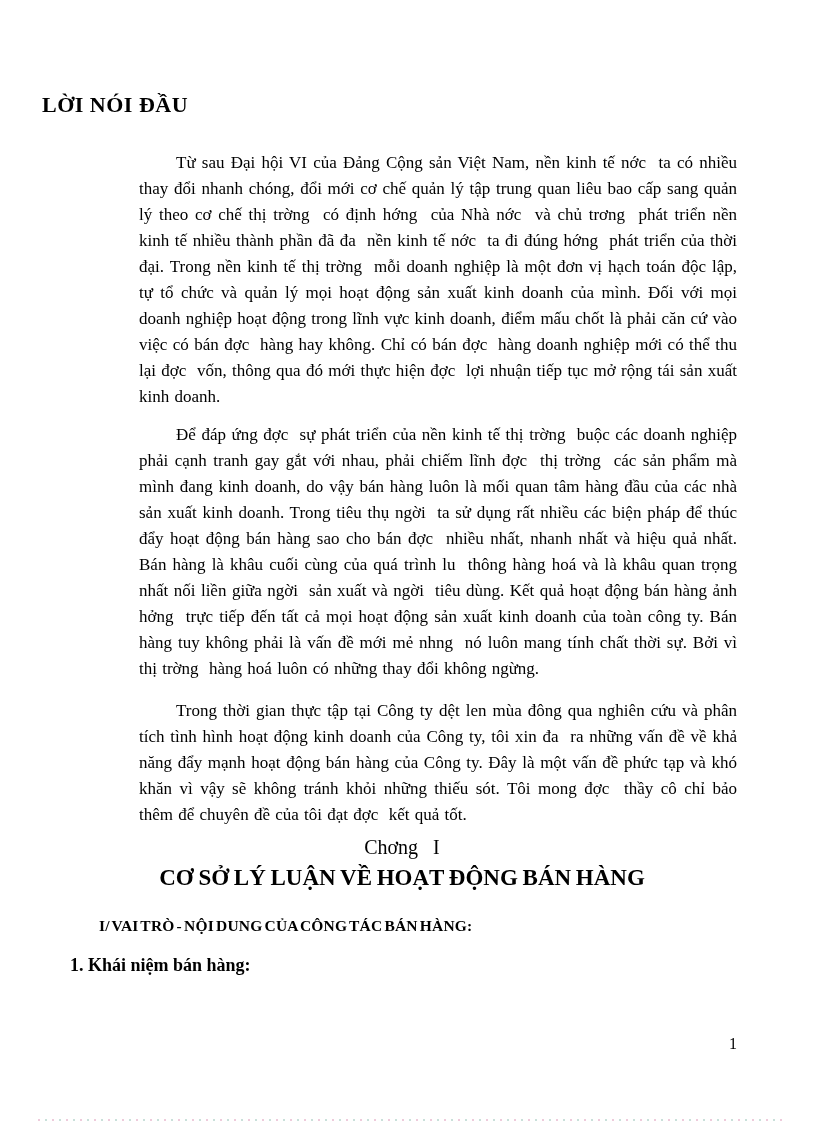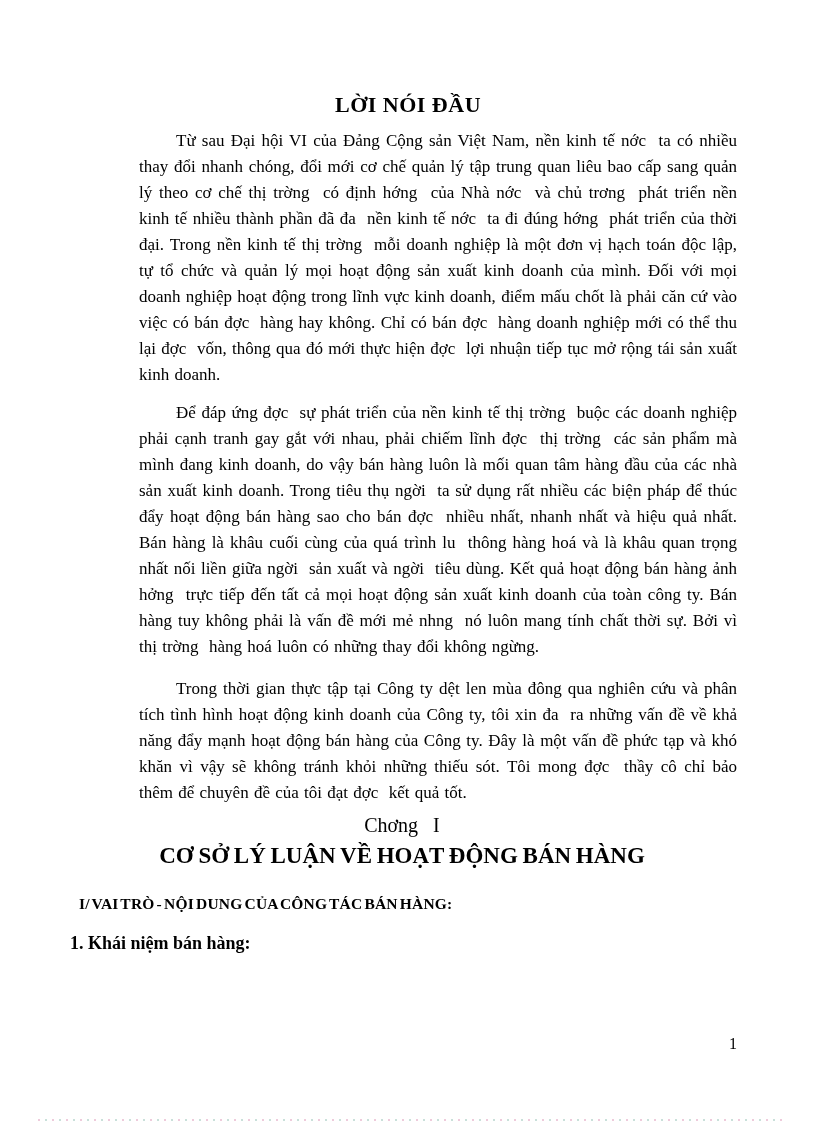--- a/index.html
+++ b/index.html
@@ -9,35 +9,36 @@
     height: 1123px;
     background: #ffffff;
     font-family: "Liberation Serif", "DejaVu Serif", serif;
     color: #000000;
     overflow: hidden;
     -webkit-font-smoothing: antialiased;
   }
   .doc-title {
     margin: 0;
     padding-top: 90px;
-    text-align: center;
+    text-align: left;
     font-size: 22px;
     line-height: 30px;
     font-weight: bold;
     letter-spacing: 0.5px;
+    padding-left: 42px;
   }
   .body-para {
     margin: 0 79px 0 139px;
     font-size: 17px;
     line-height: 26px;
     text-align: justify;
     text-indent: 37px;
     word-spacing: 1px;
   }
-  .para-1 { margin-top: 8px; }
+  .para-1 { margin-top: 30px; }
   .para-2 { margin-top: 12px; }
   .para-3 { margin-top: 16px; }
   .chapter-label {
     margin: 4px 0 0 0;
     text-align: center;
     font-size: 20px;
     line-height: 30px;
     font-weight: normal;
     position: relative;
     left: -6px;
@@ -46,21 +47,21 @@
     margin: 0;
     text-align: center;
     font-size: 23px;
     line-height: 32px;
     font-weight: bold;
     position: relative;
     left: -6px;
     word-spacing: -1px;
   }
   .section-heading {
-    margin: 20px 79px 0 79px;
+    margin: 20px 79px 0 99px;
     font-size: 15.5px;
     line-height: 24px;
     font-weight: bold;
     word-spacing: -2px;
     letter-spacing: 0.2px;
   }
   .subsection-heading {
     margin: 14px 79px 0 70px;
     font-size: 18px;
     line-height: 26px;

